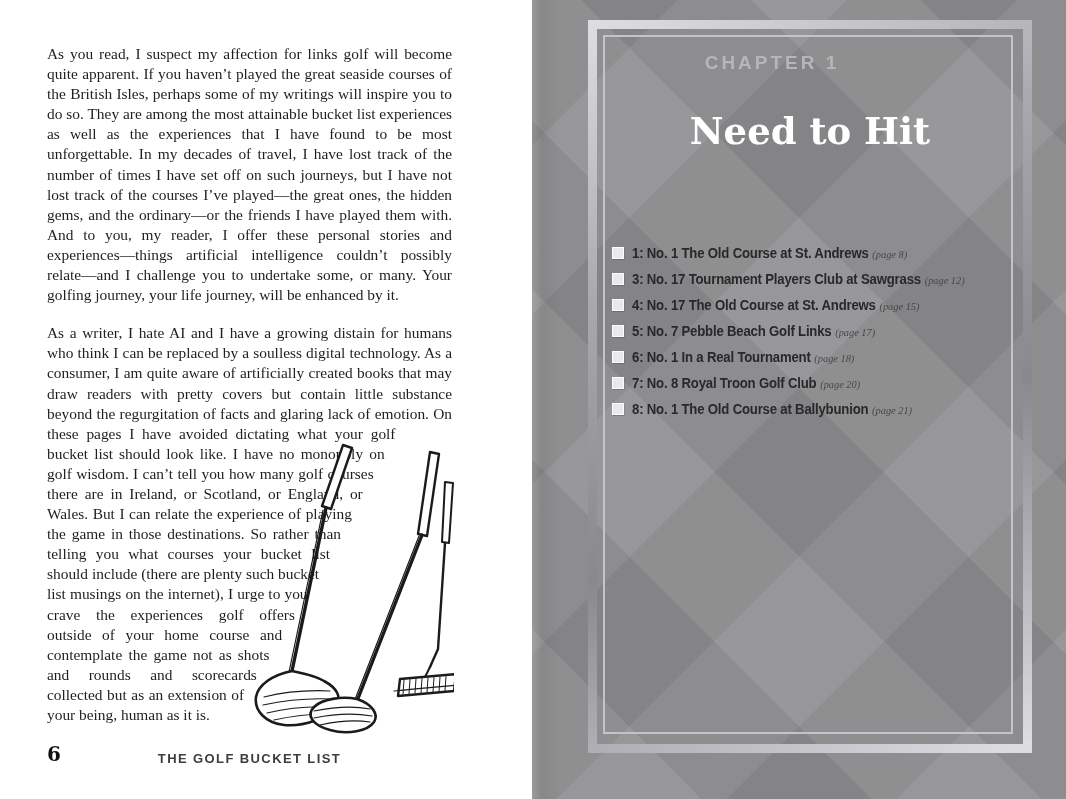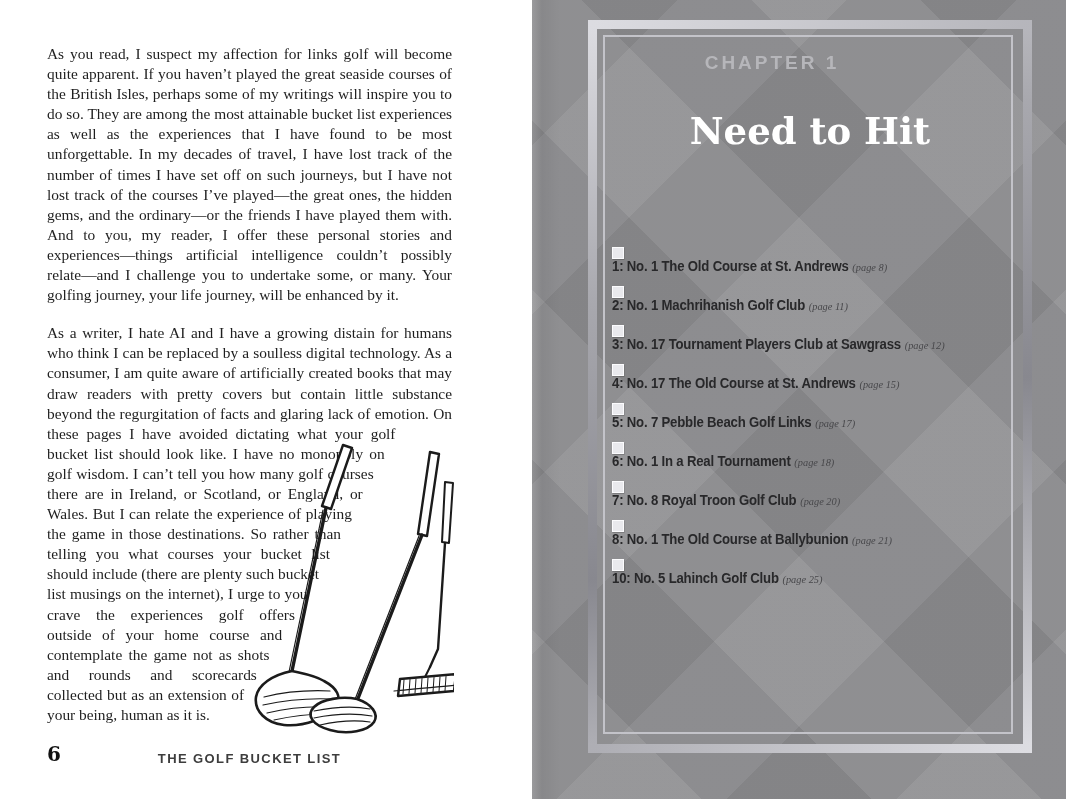--- a/index.html
+++ b/index.html
@@ -39,21 +39,21 @@
 
   .chapter-label{position:absolute;left:56px;top:52px;width:368px;text-align:center;
       font-family:"Liberation Sans",sans-serif;font-weight:bold;font-size:19px;
       letter-spacing:3px;color:#b6b6ba;}
   .chapter-title{position:absolute;left:46px;top:108px;width:464px;text-align:center;
       font-family:"DejaVu Serif",serif;font-weight:bold;font-size:37px;
       line-height:46px;color:#ffffff;}
 
   .toc{position:absolute;left:80px;top:246px;width:412px;
       font-family:"Liberation Sans",sans-serif;}
-  .toc-row{display:flex;align-items:flex-start;margin-bottom:10px;flex-direction:column;}
+  .toc-row{display:flex;align-items:flex-start;margin-bottom:10px;}
   .cbx{flex:0 0 auto;width:10px;height:10px;margin:1px 8px 0 0;
       background:#e9e9ed;border:1.5px solid #fcfcfe;
       box-shadow:0.5px 1px 0 rgba(0,0,0,0.18);}
   .toc-text{transform:scaleX(0.94);transform-origin:0 0;white-space:nowrap;
       font-weight:bold;font-size:14px;letter-spacing:-0.2px;color:#28282a;line-height:15px;}
   .toc-line2{display:block;margin-top:5px;}
   .toc-ref{font-family:"Liberation Serif",serif;font-style:italic;font-weight:normal;
       font-size:11px;letter-spacing:0;color:#47474a;margin-left:4px;}
 </style>
 </head>
@@ -107,24 +107,20 @@
       <div>Need to Hit</div>
     </div>
 
     <div class="toc">
       <div class="toc-row">
         <span class="cbx"></span>
         <span class="toc-text"><span>1: No. 1 The Old Course at St. Andrews</span><span class="toc-ref">(page 8)</span></span>
       </div>
       <div class="toc-row">
         <span class="cbx"></span>
-        <span class="toc-text"><span>2: No. 1 Machrihanish Golf Club</span><span class="toc-ref">(page 11)</span></span>
-      </div>
-      <div class="toc-row">
-        <span class="cbx"></span>
         <span class="toc-text"><span>3: No. 17 Tournament Players Club at Sawgrass</span><span class="toc-ref">(page 12)</span></span>
       </div>
       <div class="toc-row">
         <span class="cbx"></span>
         <span class="toc-text"><span>4: No. 17 The Old Course at St. Andrews</span><span class="toc-ref">(page 15)</span></span>
       </div>
       <div class="toc-row">
         <span class="cbx"></span>
         <span class="toc-text"><span>5: No. 7 Pebble Beach Golf Links</span><span class="toc-ref">(page 17)</span></span>
       </div>
@@ -133,20 +129,16 @@
         <span class="toc-text"><span>6: No. 1 In a Real Tournament</span><span class="toc-ref">(page 18)</span></span>
       </div>
       <div class="toc-row">
         <span class="cbx"></span>
         <span class="toc-text"><span>7: No. 8 Royal Troon Golf Club</span><span class="toc-ref">(page 20)</span></span>
       </div>
       <div class="toc-row">
         <span class="cbx"></span>
         <span class="toc-text"><span>8: No. 1 The Old Course at Ballybunion</span><span class="toc-ref">(page 21)</span></span>
       </div>
-      <div class="toc-row">
-        <span class="cbx"></span>
-        <span class="toc-text"><span>10: No. 5 Lahinch Golf Club</span><span class="toc-ref">(page 25)</span></span>
-      </div>
     </div>
   </div>
 
 </div>
 
 </body></html>

